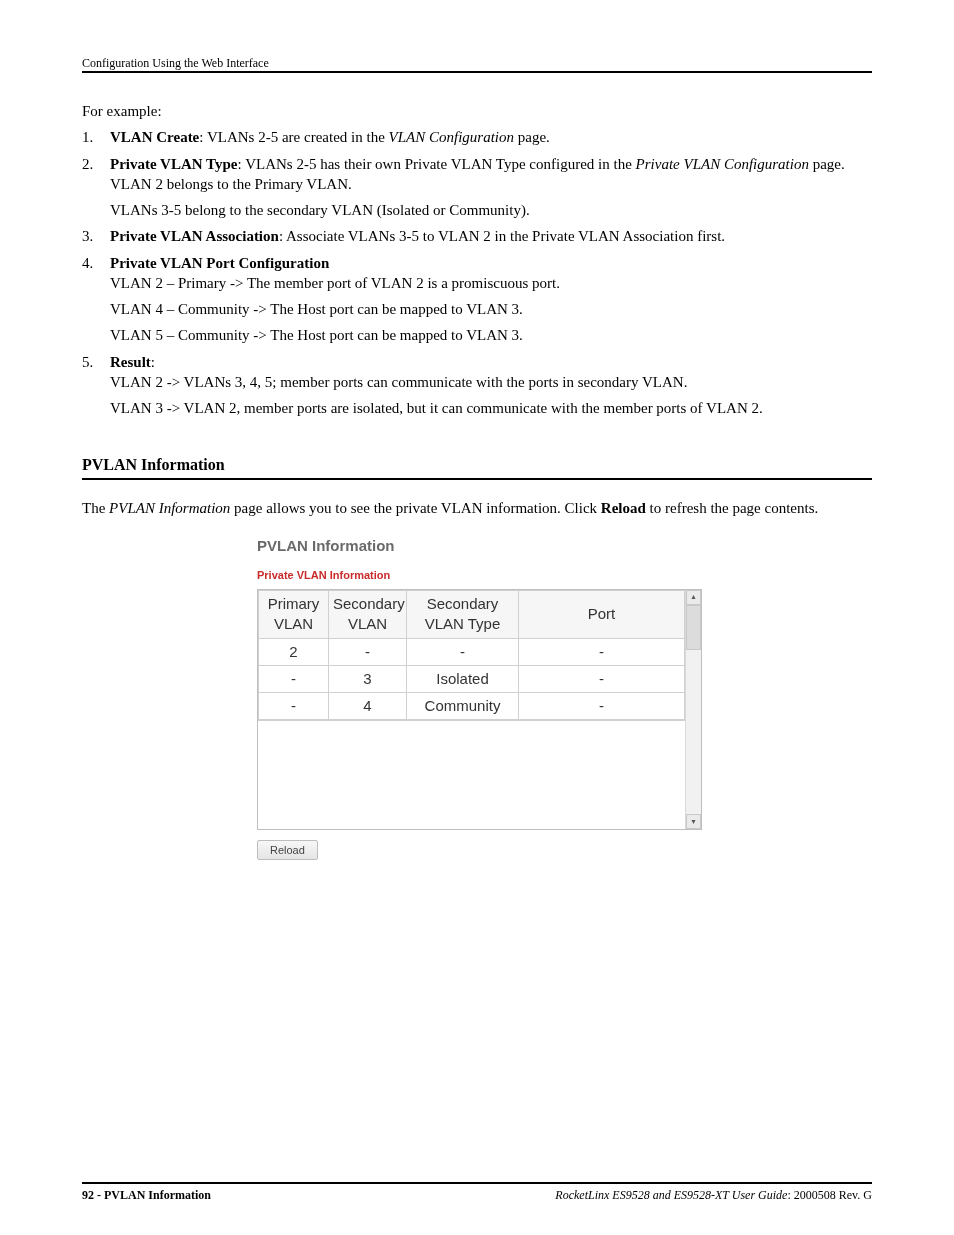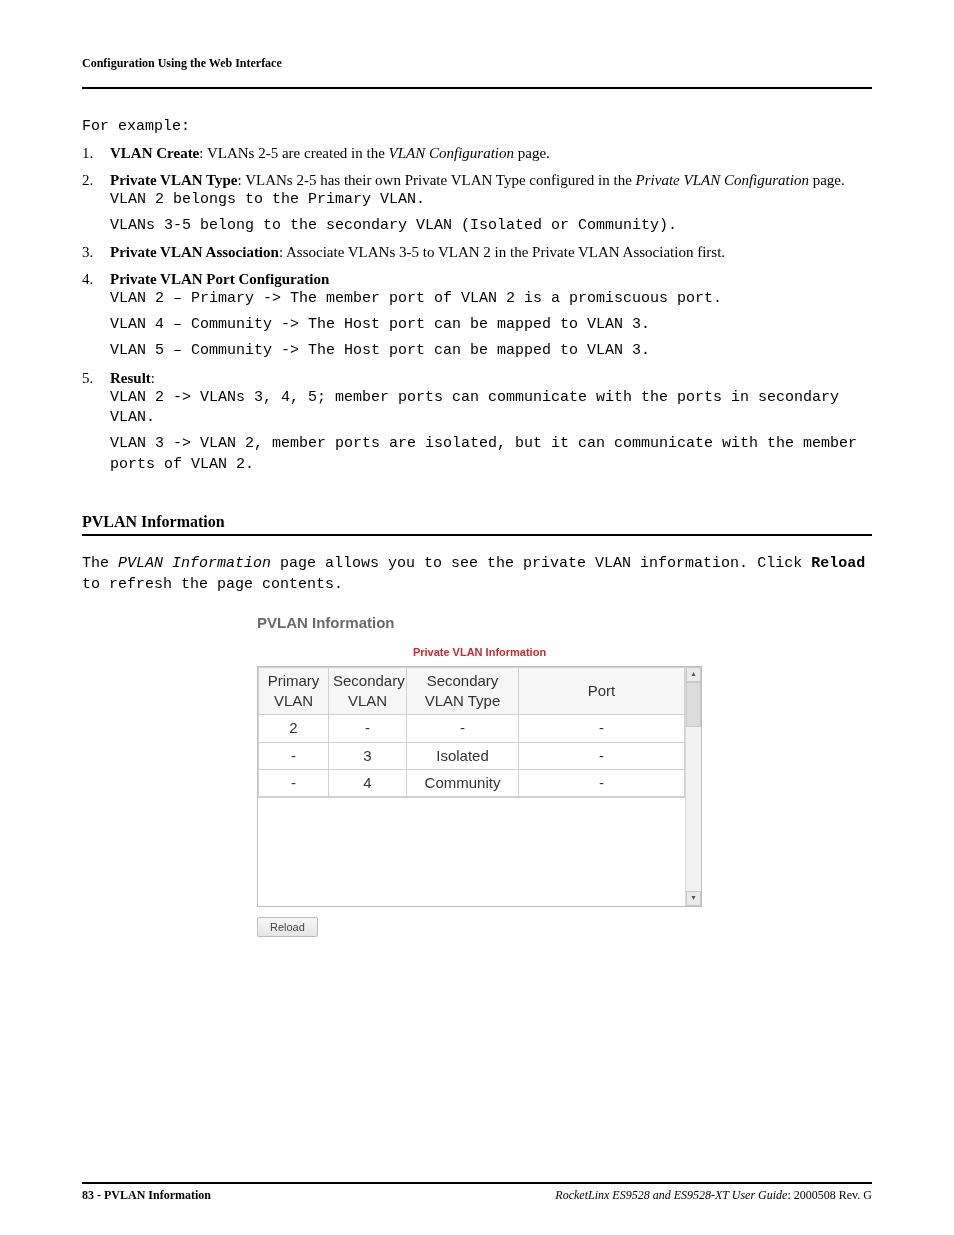--- a/index.html
+++ b/index.html
@@ -14,30 +14,30 @@
     box-sizing: border-box;
   }
   .page {
     padding: 56px 82px 0 82px;
     box-sizing: border-box;
     height: 100%;
     position: relative;
   }
   .running-header {
     font-size: 12px;
-    font-weight: bold;
-    padding-bottom: 16px;
+    font-weight: normal;
+    padding-bottom: 0;
     border-bottom: 2px solid #000;
     margin-bottom: 28px;
   }
   .body-text {
     font-size: 15px;
     line-height: 1.35;
   }
-  .body-text p { margin: 0 0 6px 0; font-family: Liberation Mono, monospace; }
+  .body-text p { margin: 0 0 6px 0; }
   ol.steps {
     margin: 0;
     padding-left: 0;
     list-style: none;
     counter-reset: item;
   }
   ol.steps > li {
     counter-increment: item;
     position: relative;
     padding-left: 28px;
@@ -73,21 +73,20 @@
     font-size: 15px;
     font-weight: bold;
     color: #6a6a6a;
     margin-bottom: 12px;
   }
   .ui-subtitle {
     font-size: 11px;
     font-weight: bold;
     color: #c92a2a;
     margin-bottom: 6px;
-    text-align: center;
   }
   .table-wrap {
     border: 1px solid #bfbfbf;
     display: flex;
   }
   .table-body {
     flex: 1;
   }
   table.pvlan {
     border-collapse: collapse;
@@ -259,20 +258,20 @@
           </div>
         </div>
       </div>
 
       <button class="reload-btn">Reload</button>
     </div>
   </div>
 
   <div class="footer">
     <div class="left">
-      <span>83</span> - <span>PVLAN Information</span>
+      <span>92</span> - <span>PVLAN Information</span>
     </div>
     <div class="right">
       <span class="ital">RocketLinx ES9528 and ES9528-XT User Guide</span><span>: 2000508 Rev. G</span>
     </div>
   </div>
 
 </div>
 
 </body></html>

